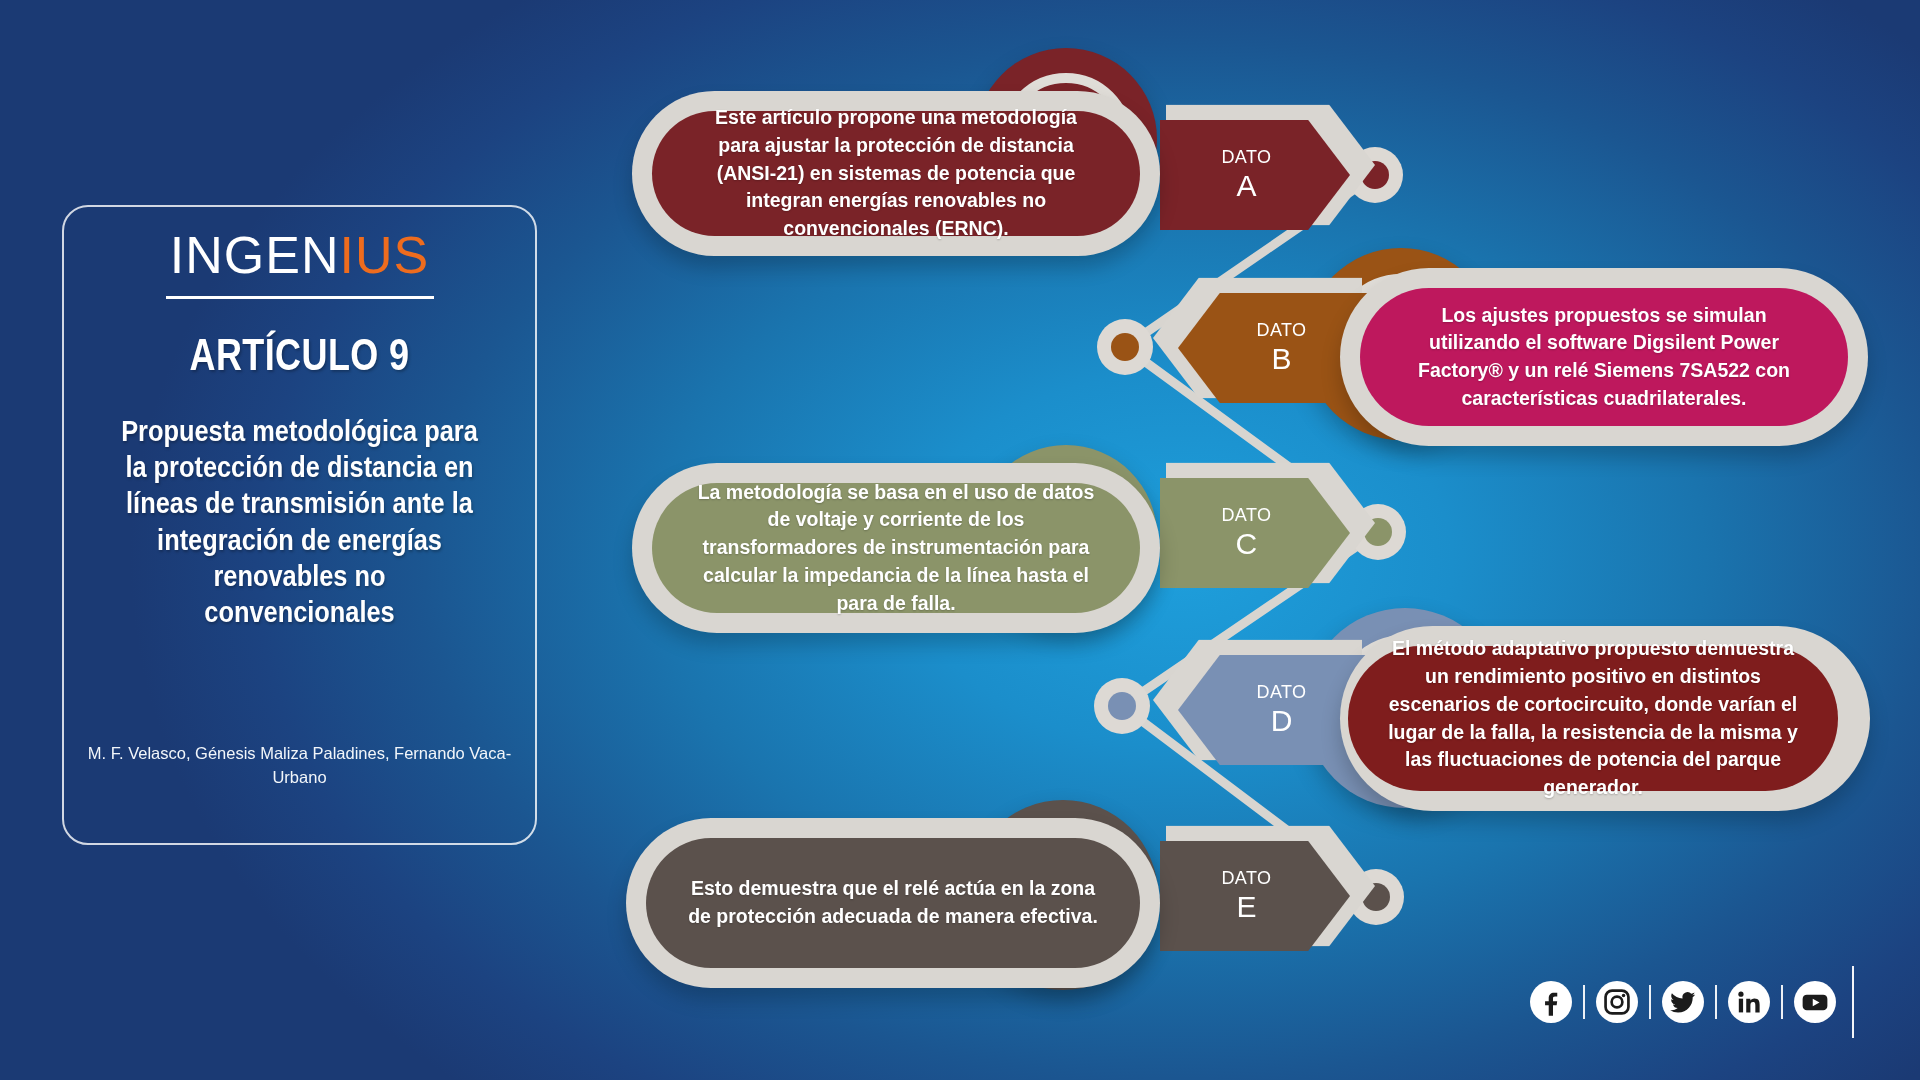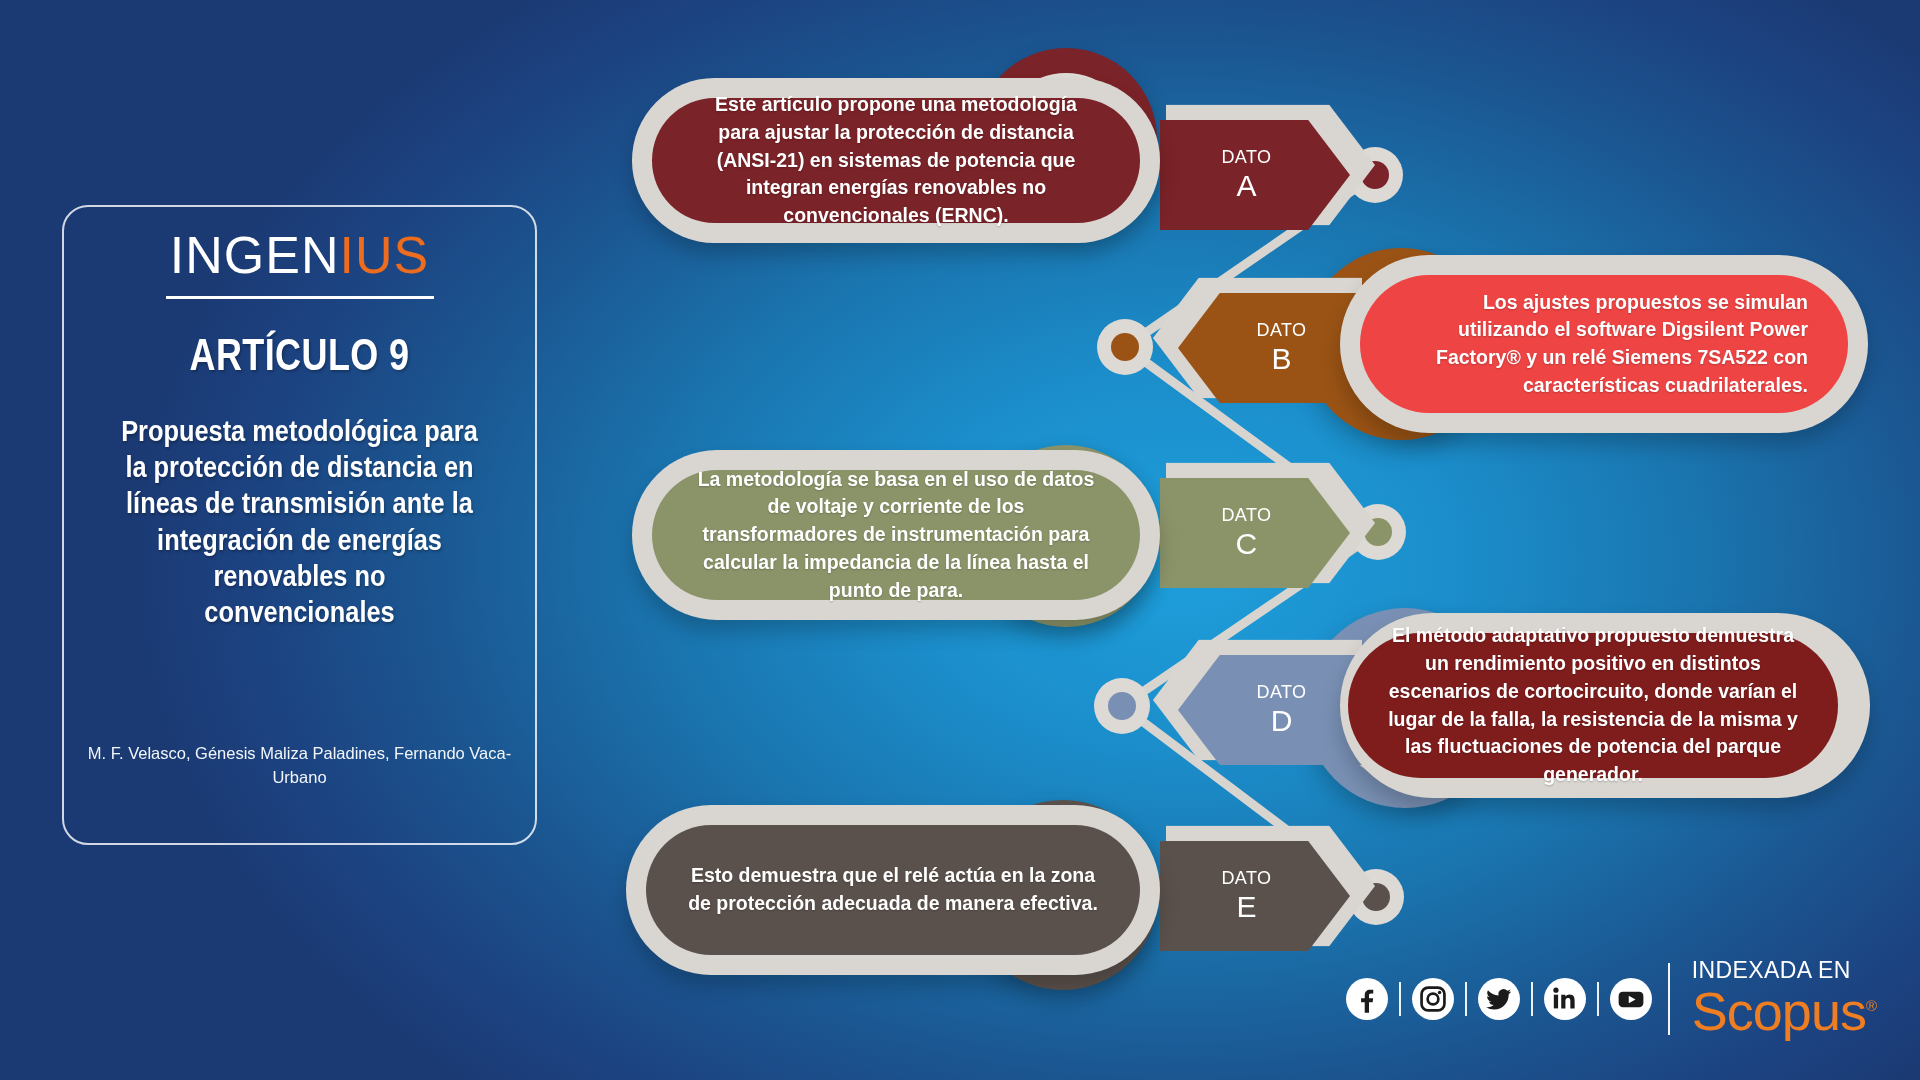--- a/index.html
+++ b/index.html
@@ -72,21 +72,21 @@
     position: absolute; left: 0; top: 0; width: 100%; height: 100%;
     display: flex; flex-direction: column; align-items: center; justify-content: center;
     color: #fff; line-height: 1.1; pointer-events: none;
   }
   .hex-label .k { font-size: 18px; font-weight: 400; letter-spacing: .4px; }
   .hex-label .v { font-size: 30px; font-weight: 400; margin-top: 2px; }
   .hex-r-pad { padding-right: 9%; }
   .hex-l-pad { padding-left: 9%; }
 
   .pill-shadow, .pill {
-    position: absolute; border-radius: 999px;
+    position: absolute; border-radius: 999px; margin-top: 13px;
   }
   .pill-shadow { background: #d9d6d1; box-shadow: 0 12px 20px rgba(0,0,0,.20); }
   .pill {
     display: flex; align-items: center; justify-content: center;
     color: #ffffff; text-align: center;
     font-size: 19.5px; font-weight: 600; line-height: 1.42;
     padding: 10px 40px;
     text-shadow: 0 1px 2px rgba(0,0,0,.22);
   }
 
@@ -167,36 +167,36 @@
     <div class="ring" style="left:1331px; top:274px; width:140px; height:140px; background:transparent; box-shadow:none; border:10px solid #e0ddd8;"></div>
     <div class="hexwrap" style="left:1178px; top:293px; width:190px; height:110px;">
       <div class="hex-shadow hex-l" style="transform:translate(-6px,-10px) scale(1.10); transform-origin:right center;"></div>
       <div class="hex hex-l" style="background:#9a5315;"></div>
       <div class="hex-label hex-l-pad">
         <span class="k">DATO</span>
         <span class="v">B</span>
       </div>
     </div>
     <div class="pill-shadow" style="left:1340px; top:255px; width:528px; height:178px;"></div>
-    <div class="pill" style="left:1360px; top:275px; width:488px; height:138px; background:#ef4444;text-align:right;">Los ajustes propuestos se simulan utilizando el software Digsilent Power Factory® y un relé Siemens 7SA522 con características cuadrilaterales.</div>
+    <div class="pill" style="left:1360px; top:275px; width:488px; height:138px; background:#be185d;">Los ajustes propuestos se simulan utilizando el software Digsilent Power Factory® y un relé Siemens 7SA522 con características cuadrilaterales.</div>
   </div>
 
   <div class="block">
     <div class="ring" style="left:975px; top:445px; width:182px; height:182px; background:#8b9469;"></div>
     <div class="ring" style="left:1000px; top:470px; width:132px; height:132px; background:transparent; box-shadow:none; border:10px solid #e0ddd8;"></div>
     <div class="hexwrap" style="left:1160px; top:478px; width:190px; height:110px;">
       <div class="hex-shadow hex-r" style="transform:translate(6px,-10px) scale(1.10); transform-origin:left center;"></div>
       <div class="hex hex-r" style="background:#8b9469;"></div>
       <div class="hex-label hex-r-pad">
         <span class="k">DATO</span>
         <span class="v">C</span>
       </div>
     </div>
     <div class="pill-shadow" style="left:632px; top:450px; width:528px; height:170px;"></div>
-    <div class="pill" style="left:652px; top:470px; width:488px; height:130px; background:#8b9469;">La metodología se basa en el uso de datos de voltaje y corriente de los transformadores de instrumentación para calcular la impedancia de la línea hasta el punto de para.</div>
+    <div class="pill" style="left:652px; top:470px; width:488px; height:130px; background:#8b9469;">La metodología se basa en el uso de datos de voltaje y corriente de los transformadores de instrumentación para calcular la impedancia de la línea hasta el para de falla.</div>
   </div>
 
   <div class="block">
     <div class="ring" style="left:1305px; top:608px; width:200px; height:200px; background:#7990b4;"></div>
     <div class="ring" style="left:1332px; top:635px; width:146px; height:146px; background:transparent; box-shadow:none; border:10px solid #e0ddd8;"></div>
     <div class="hexwrap" style="left:1178px; top:655px; width:190px; height:110px;">
       <div class="hex-shadow hex-l" style="transform:translate(-6px,-10px) scale(1.10); transform-origin:right center;"></div>
       <div class="hex hex-l" style="background:#7990b4;"></div>
       <div class="hex-label hex-l-pad">
         <span class="k">DATO</span>
@@ -258,19 +258,15 @@
 
     <a class="soc" title="YouTube">
       <svg width="30" height="30" viewBox="0 0 24 24" aria-hidden="true">
         <rect x="2.1" y="6.1" width="19.8" height="12.4" rx="3.4" fill="#1b1b1b"></rect>
         <path fill="#ffffff" d="M10.2 9.3l5.4 3-5.4 3z"></path>
       </svg>
     </a>
 
     <span class="sep-big"></span>
 
-    <div class="idx">
-      <span class="idx-top">INDEXADA EN</span>
-      <span class="idx-scopus"><span>Scopus</span><sup>®</sup></span>
-    </div>
   </div>
 
 </div>
 
 </body></html>

